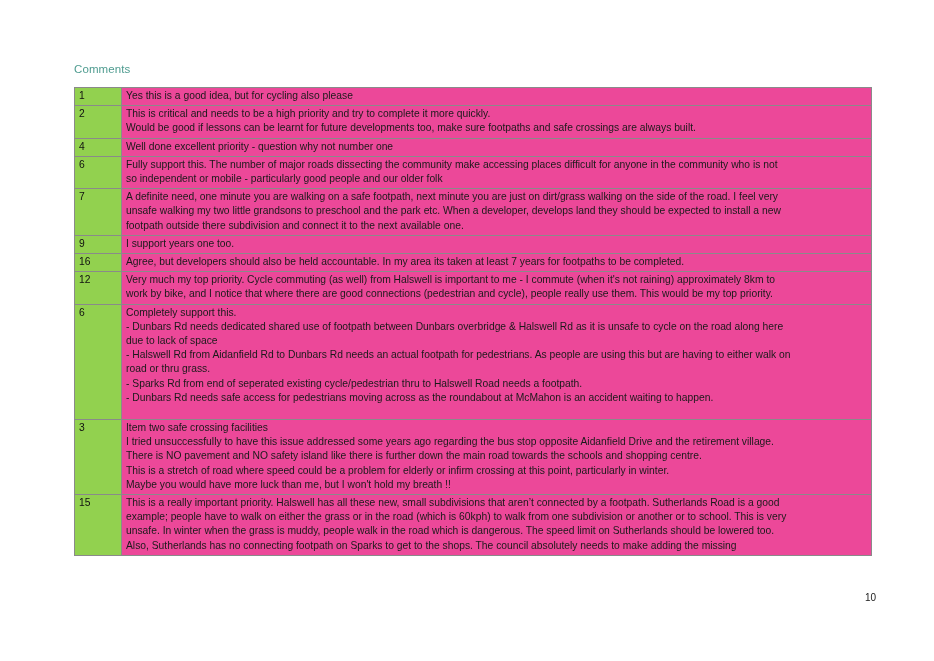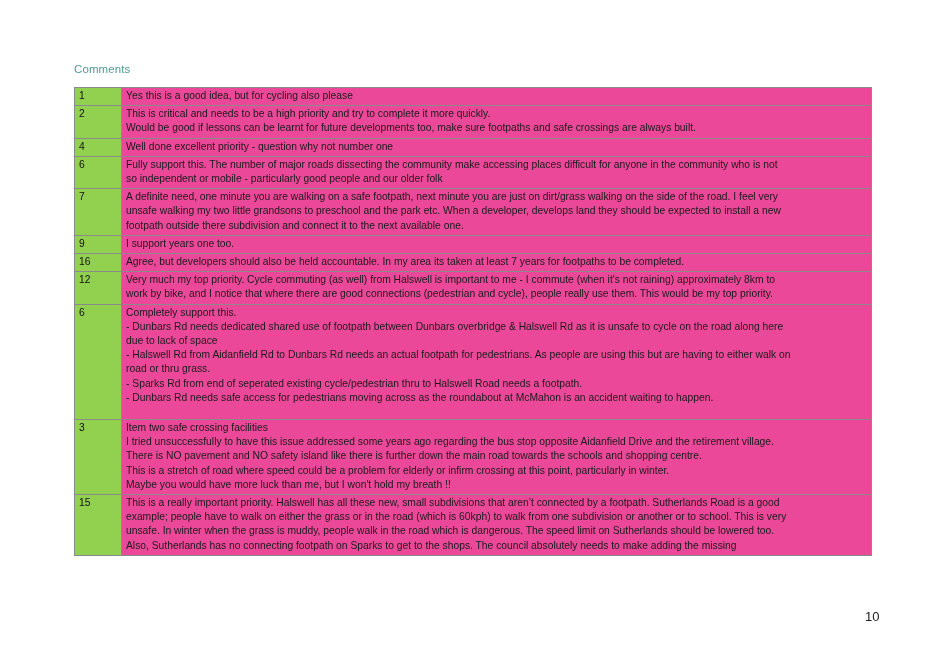--- a/index.html
+++ b/index.html
@@ -62,24 +62,23 @@
     color: #1a1a1a;
     white-space: pre-line;
     font-family: "Liberation Sans", sans-serif;
   }
   td.body .line { display: block; }
   td.body .spacer { display: block; height: 12px; }
   .pagenum {
     position: absolute;
     left: 853px;
     top: 592px;
-    font-size: 13px;
+    font-size: 10px;
     color: #202020;
     font-family: "Liberation Sans", sans-serif;
-    margin-top: 17px;
   }
 </style>
 </head>
 <body>
 
 <div class="page">
 
   <div class="heading">Comments</div>
 
   <table class="comments">

